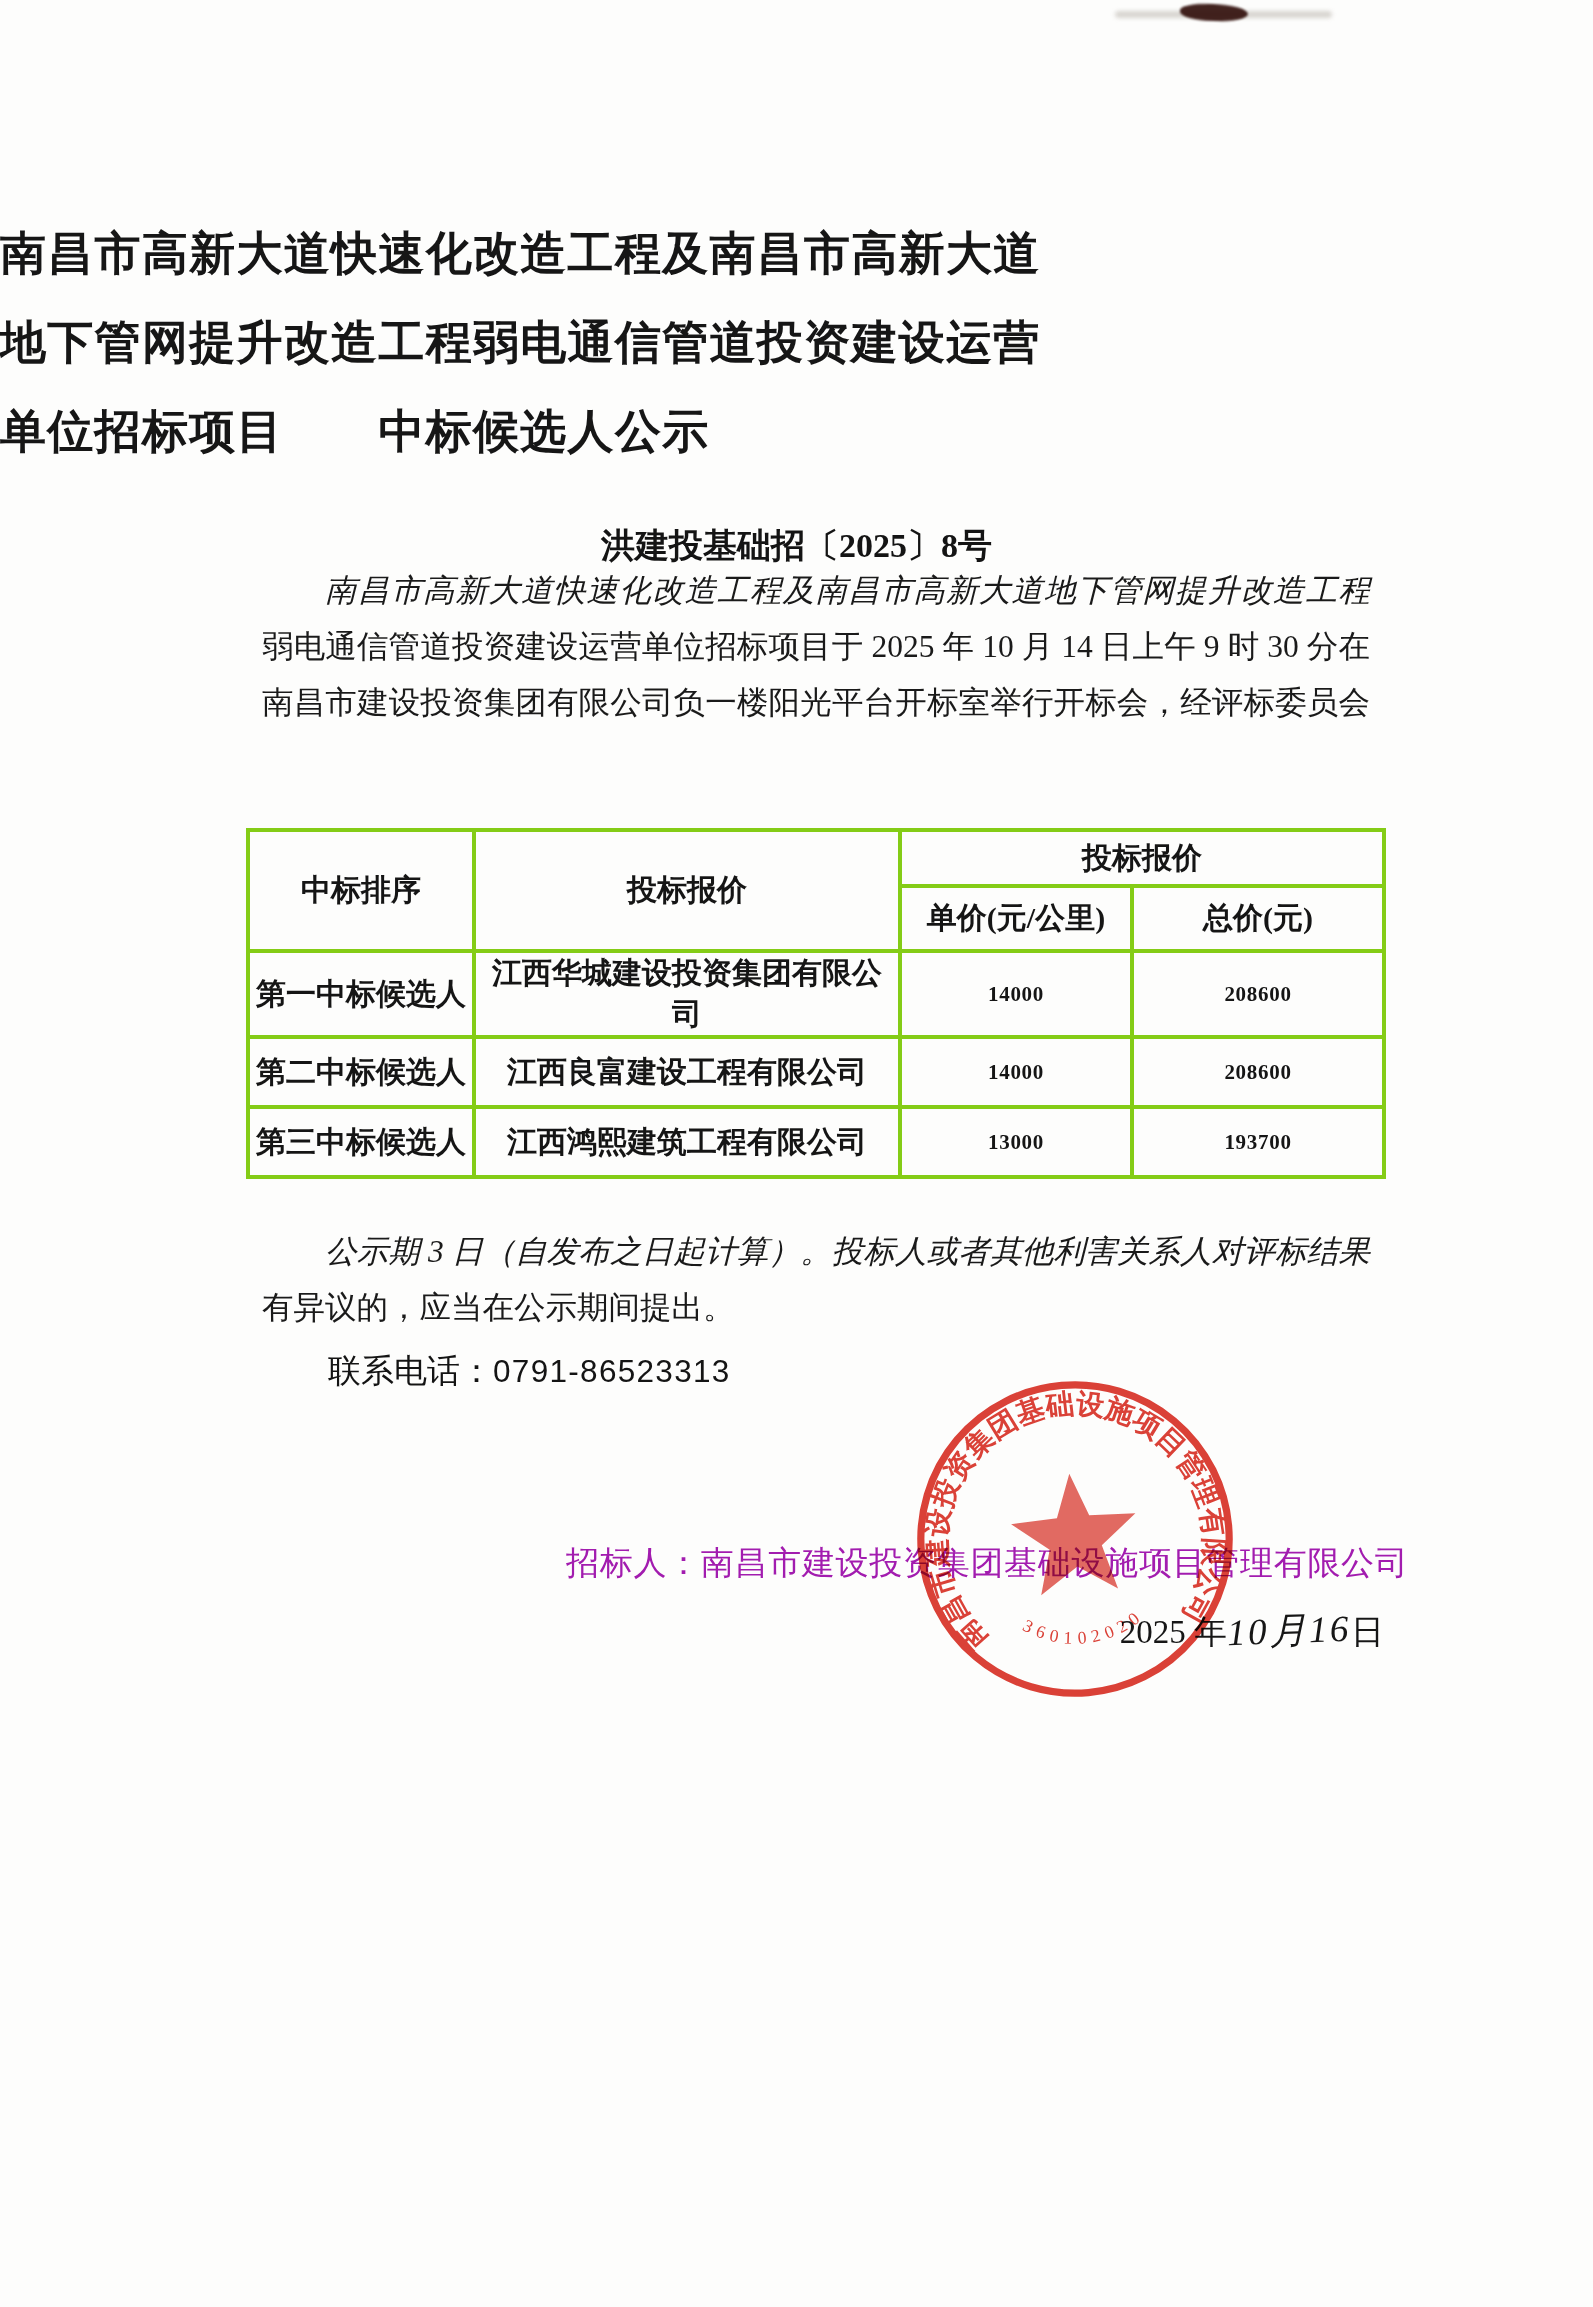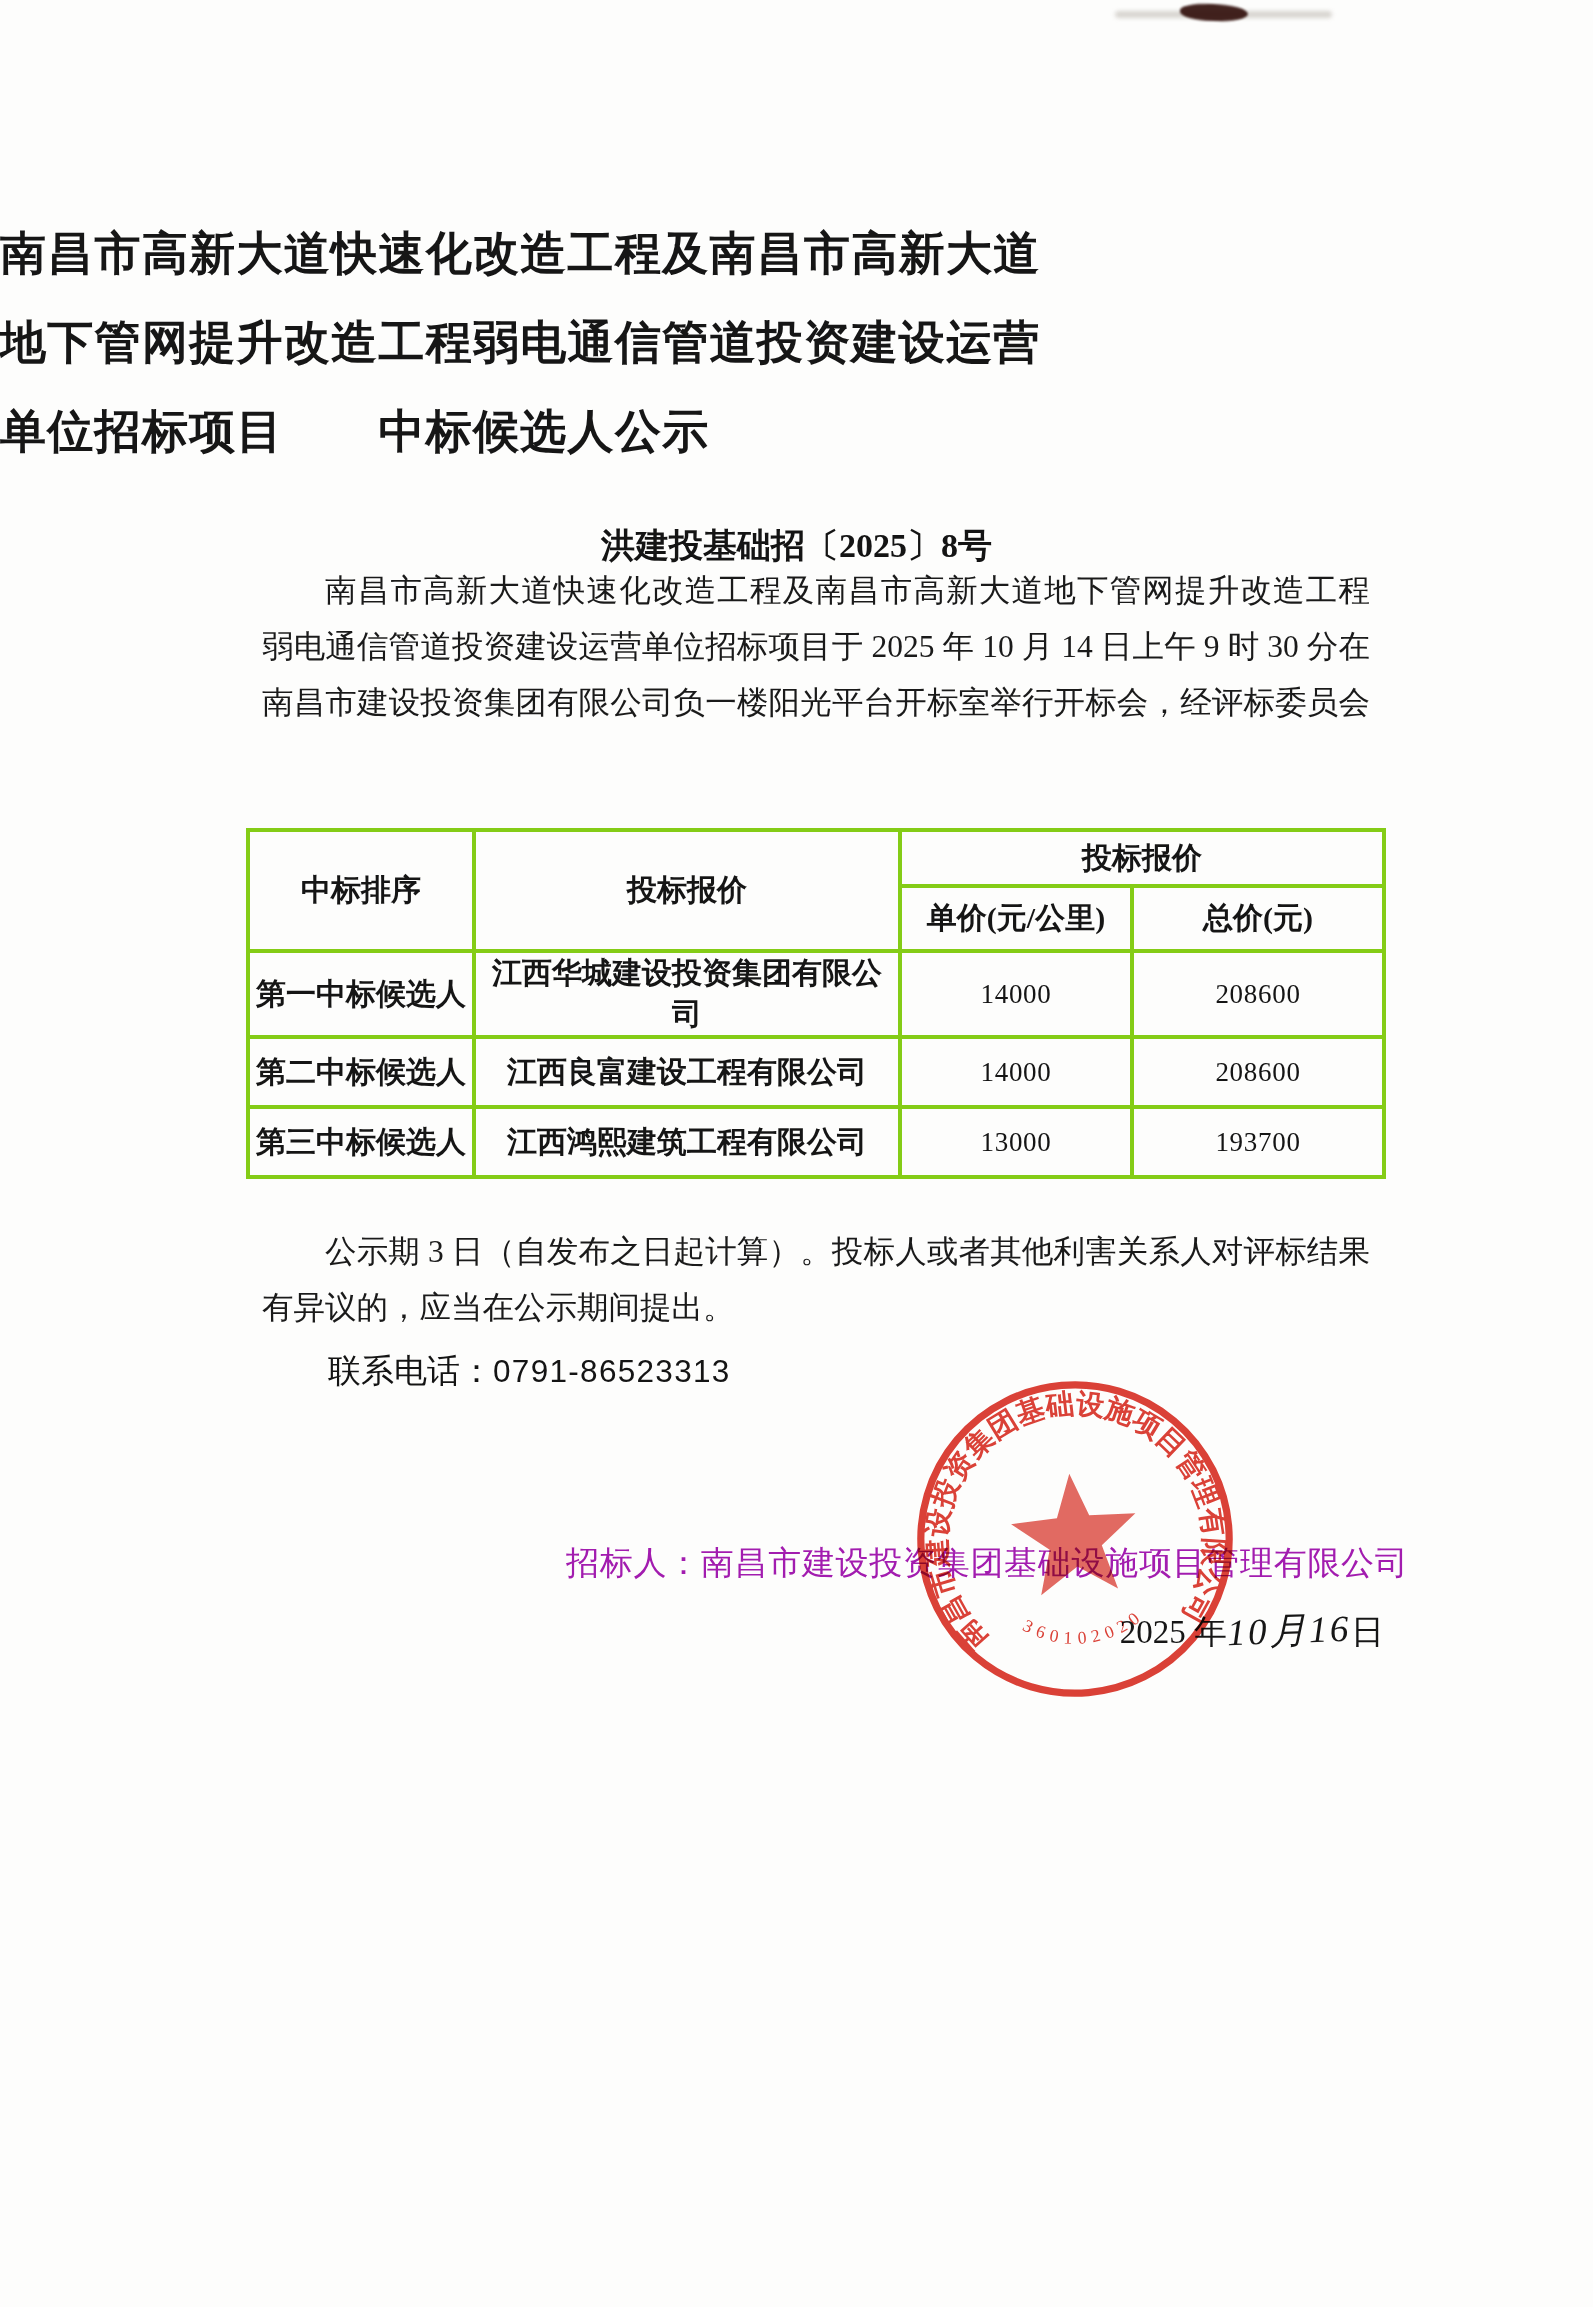--- a/index.html
+++ b/index.html
@@ -33,34 +33,34 @@
   .doc-number{
     position:absolute;left:0;top:487px;width:1593px;
     text-align:center;font-size:34px;font-weight:bold;color:#141414;margin-top:36px;
   }
   .intro{
     position:absolute;left:262px;top:563px;width:1108px;
     font-size:31.5px;line-height:56px;color:#1a1a1a;
   }
   .line{white-space:nowrap;}
   .just{text-align:justify;text-align-last:justify;text-justify:inter-character;white-space:normal;}
-  .indent{text-indent:2em;}
+  .indent{text-indent:2em;font-style:italic;}
   table.bid{
     position:absolute;left:246px;top:828px;
     border-collapse:collapse;table-layout:fixed;
     font-size:30px;color:#151515;
   }
   table.bid th,table.bid td{
     border:4px solid #84cc16;
     text-align:center;vertical-align:middle;
     padding:0 3.9px;overflow:hidden;
   }
   table.bid th{font-weight:bold;}
   td.rank,td.bidder{font-weight:bold;}
-  td.num{font-size:27px;font-weight:normal;letter-spacing:0.7px;border-radius:22px;}
+  td.num{font-size:21px;font-weight:bold;letter-spacing:0.7px;border-radius:22px;}
   .notice{
     position:absolute;left:262px;top:1224px;width:1108px;
     font-size:31.5px;line-height:56px;color:#1a1a1a;
   }
   .contact{
     position:absolute;left:262px;top:1349px;width:1108px;
     font-size:33px;text-indent:2em;color:#141414;
   }
   .contact .phone{
     font-family:"Liberation Sans","DejaVu Sans",sans-serif;

